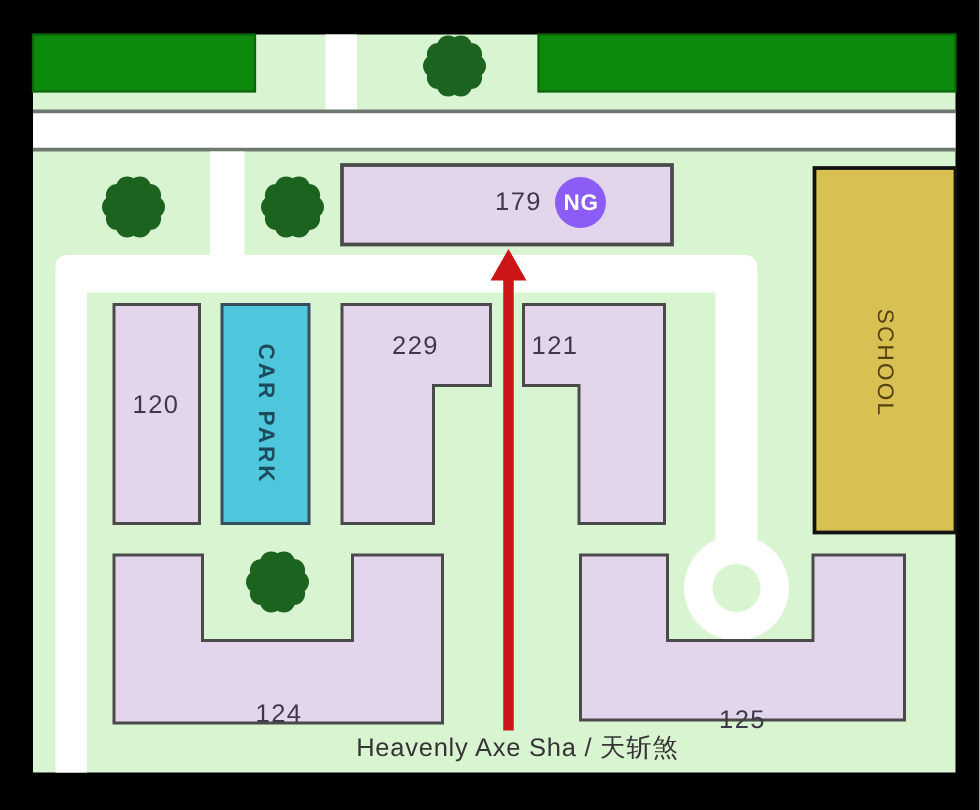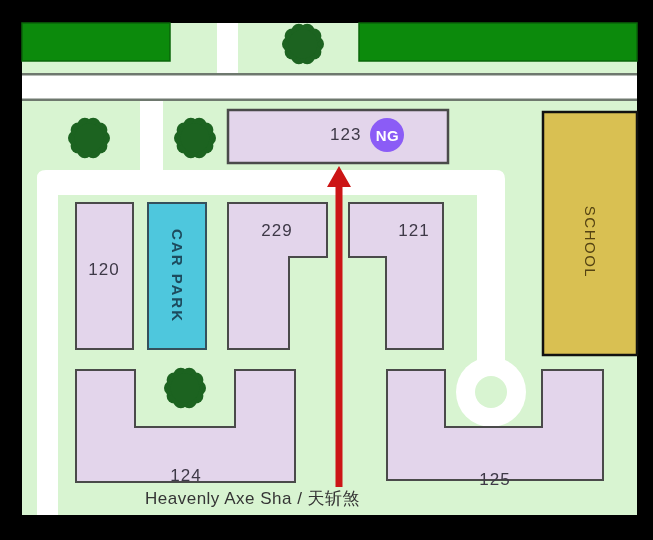--- a/index.html
+++ b/index.html
@@ -18,21 +18,21 @@
   .b123-group{
     position:absolute;left:330px;top:118px;display:flex;align-items:center;gap:9px;
   }
   .b123-num{color:#3e3947;font-size:17px;letter-spacing:1px;}
   .ng-badge{
     width:34px;height:34px;border-radius:50%;background:#8b5cf6;color:#fff;
     display:flex;align-items:center;justify-content:center;
     font-size:15px;font-weight:bold;letter-spacing:.5px;
   }
   .caption{
-    position:absolute;left:145px;top:487px;width:400px;text-align:left;
+    position:absolute;left:145px;top:487px;width:400px;text-align:center;
     color:#353535;font-size:17px;letter-spacing:.5px;white-space:nowrap;
   }
 </style>
 </head>
 <body>
 
 <div class="stage">
 
   <svg width="653" height="540" viewBox="0 0 653 540">
     <defs>
@@ -81,25 +81,25 @@
     <polygon points="76,370 135,370 135,427 235,427 235,370 295,370 295,482 76,482" fill="#e3d5eb" stroke="#4a4a4a" stroke-width="2"></polygon>
     <polygon points="387,370 445,370 445,427 542,427 542,370 603,370 603,480 387,480" fill="#e3d5eb" stroke="#4a4a4a" stroke-width="2"></polygon>
     <rect x="543" y="112" width="94" height="243" fill="#d9c052" stroke="#111111" stroke-width="2.5"></rect>
 
     <path d="M335.5,487 L335.5,187 L327,187 L339,166 L351,187 L342.5,187 L342.5,487 Z" fill="#cc1516"></path>
   </svg>
 
   <div class="label" style="left:104px;top:270px;">120</div>
   <div class="label rot carpark-text" style="left:177px;top:276px;">CAR PARK</div>
   <div class="label" style="left:277px;top:231px;">229</div>
-  <div class="label" style="left:414px;top:231px;">121</div>
+  <div class="label" style="left:370px;top:231px;">121</div>
   <div class="label" style="left:186px;top:476px;">124</div>
   <div class="label" style="left:495px;top:480px;">125</div>
   <div class="label rot school-text" style="left:590px;top:242px;">SCHOOL</div>
 
   <div class="b123-group">
-    <span class="b123-num">123</span>
+    <span class="b123-num">179</span>
     <span class="ng-badge">NG</span>
   </div>
 
   <div class="caption">Heavenly Axe Sha / 天斩煞</div>
 
 </div>
 
 </body></html>

